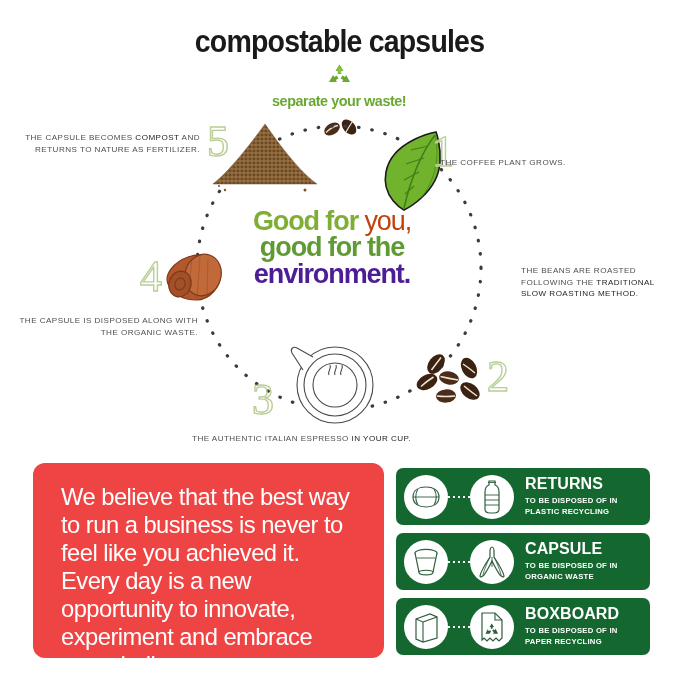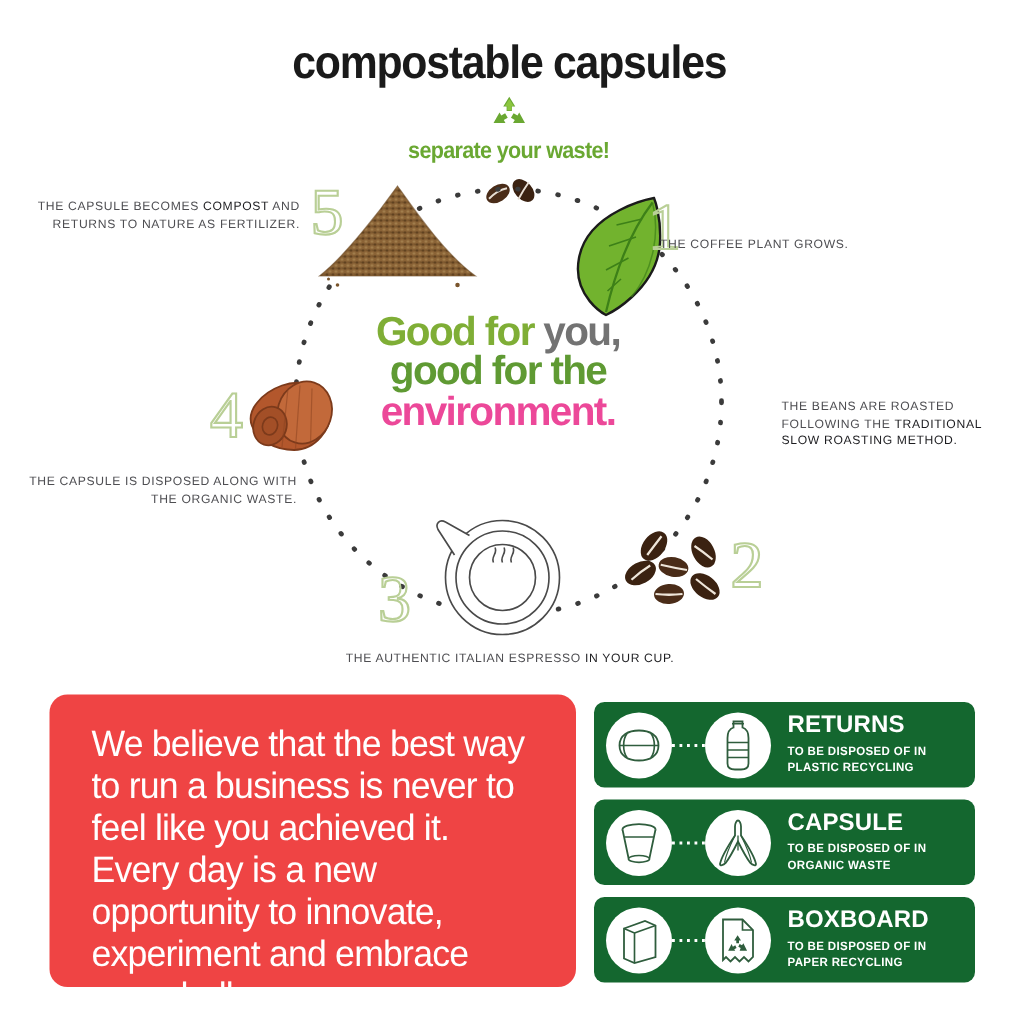--- a/index.html
+++ b/index.html
@@ -35,23 +35,23 @@
   .dotted-ring {
     position: absolute; left: 189px; top: 18px;
     width: 300px; height: 300px;
   }
   .center-quote {
     position: absolute; left: 232px; top: 108px; width: 200px;
     text-align: center; line-height: 0.98;
   }
   .cq-line { font-size: 27px; font-weight: 700; letter-spacing: -1.1px; white-space: nowrap; }
   .cq1 { color: #7fae36; }
-  .cq1 b { color: #737373; font-weight: 700; }
+  .cq1 b { color: #c2410c; font-weight: 400; }
   .cq2 { color: #5f9a33; }
-  .cq3 { color: #ec4899; }
+  .cq3 { color: #4c1d95; }
 
   .step-num {
     position: absolute;
     font-size: 44px; font-weight: 400;
     color: transparent;
     -webkit-text-stroke: 1.4px #b9cf96;
     font-family: "Liberation Serif", serif;
     line-height: 1;
     user-select: none;
   }
@@ -212,21 +212,21 @@
     <div class="icon-abs" style="left:283px; top:235px;">
       <svg width="96" height="92" viewBox="0 0 96 92">
         <circle cx="52" cy="50" r="38" fill="#fff" stroke="#4a4a4a" stroke-width="1.1"></circle>
         <circle cx="52" cy="50" r="31" fill="#fff" stroke="#4a4a4a" stroke-width="1.1"></circle>
         <circle cx="52" cy="50" r="22" fill="#fff" stroke="#4a4a4a" stroke-width="1.1"></circle>
         <path d="M30 22 L14 13 C10 11 7 14 9 18 L20 35" fill="#fff" stroke="#4a4a4a" stroke-width="1.1"></path>
         <path d="M46 40 C44 36 49 34 47 30 M52 40 C50 36 55 34 53 30 M58 40 C56 36 61 34 59 30" stroke="#4a4a4a" stroke-width="1.1" fill="none"></path>
       </svg>
     </div>
     <span class="step-num" style="left:252px; top:278px;">3</span>
-    <div class="cap-text" style="left:180px; top:333px; width:320px; text-align:center;">
+    <div class="cap-text" style="left:192px; top:333px; width:320px; ">
       <span>THE AUTHENTIC ITALIAN ESPRESSO </span><b>IN YOUR CUP.</b>
     </div>
 
     <div class="icon-abs" style="left:162px; top:152px;">
       <svg width="64" height="54" viewBox="0 0 64 54">
         <path d="M26 5 C40 0 56 6 58 20 C60 34 48 48 34 48 C22 48 10 42 6 32 C2 22 12 10 26 5 Z" fill="#b3572c" stroke="#7c3a1b" stroke-width="1.2"></path>
         <ellipse cx="41" cy="23" rx="18" ry="21" fill="#c2693a" stroke="#7c3a1b" stroke-width="1.2" transform="rotate(18 41 23)"></ellipse>
         <ellipse cx="18" cy="32" rx="11" ry="13" fill="#a34f27" stroke="#7c3a1b" stroke-width="1.2" transform="rotate(18 18 32)"></ellipse>
         <ellipse cx="18" cy="32" rx="5" ry="6" fill="none" stroke="#7c3a1b" stroke-width="1.1" transform="rotate(18 18 32)"></ellipse>
         <path d="M30 7 L26 46 M38 5 L35 47 M46 7 L45 44" stroke="#8d4320" stroke-width="0.8" fill="none" opacity="0.55"></path>

